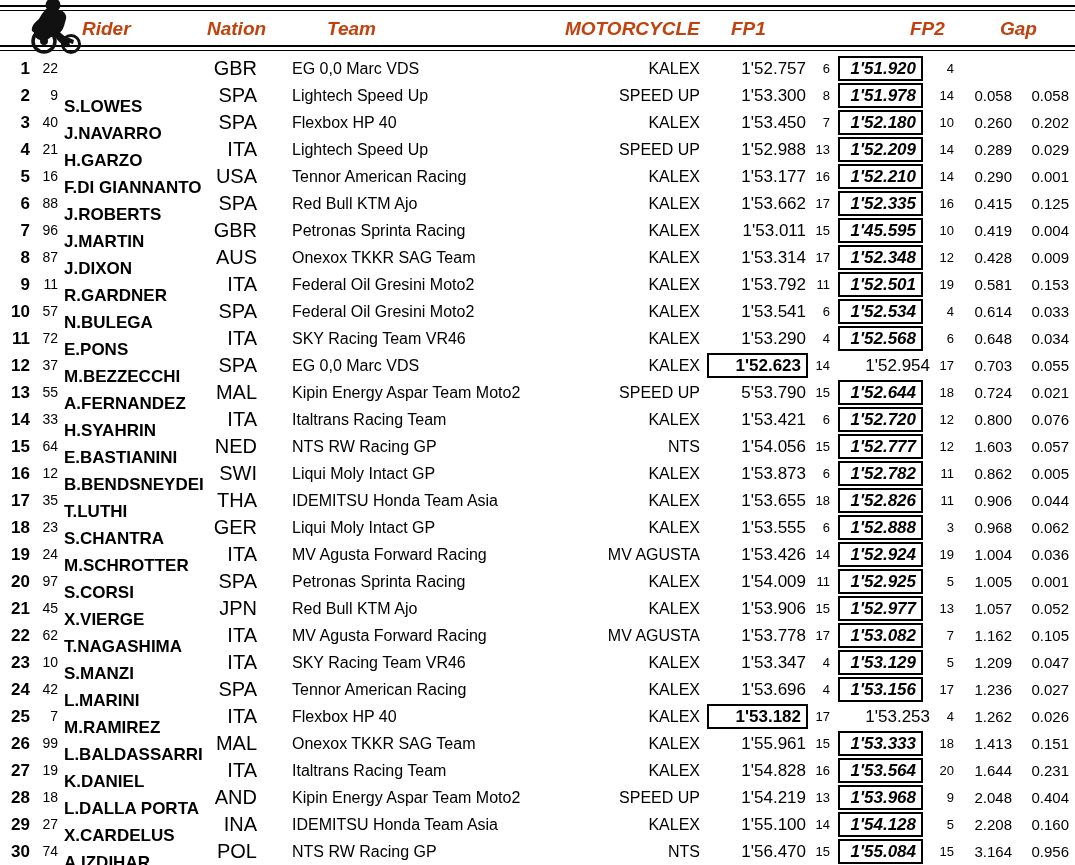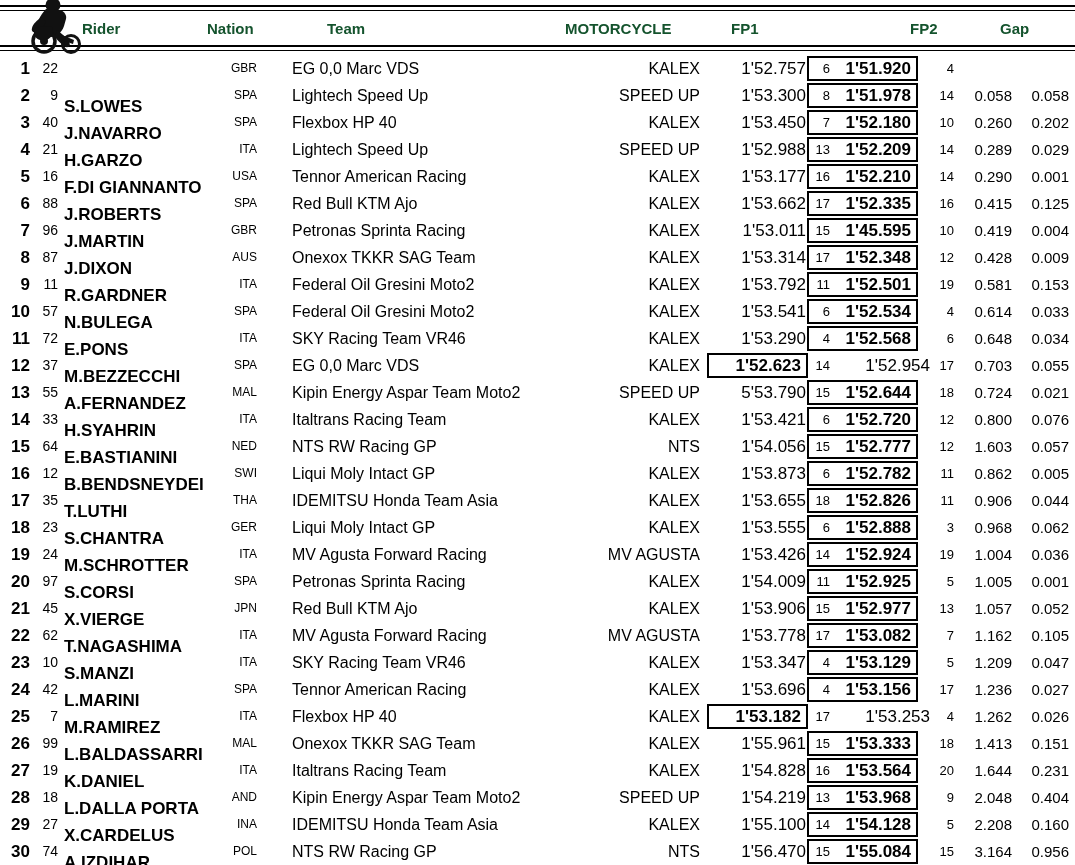--- a/index.html
+++ b/index.html
@@ -51,25 +51,26 @@
   
   .header-row {
     position: absolute;
     left: 0;
     top: 12px;
     width: 1075px;
     height: 33px;
   }
   .hcell {
     position: absolute;
+    font-style: italic;
     font-weight: bold;
-    font-size: 15px;
+    font-size: 19px;
     line-height: 33px;
     white-space: nowrap;
-    color: #14532d;
+    color: #c2410c;
   }
   .h-rider      { left: 82px;  }
   .h-nation     { left: 207px; }
   .h-team       { left: 327px; }
   .h-moto       { left: 565px; }
   .h-fp1        { left: 731px; }
   .h-fp2        { left: 866px; margin-left: 44px; }
   .h-gap        { left: 1000px; }
 
   
@@ -89,21 +90,21 @@
     top: 0;
     height: 27px;
     line-height: 27px;
     white-space: nowrap;
     font-size: 17px;
   }
 
   .c-pos   { left: 0px;   width: 30px; text-align: right; font-weight: bold; font-size: 17px; }
   .c-num   { left: 34px;  width: 24px; text-align: right; font-size: 14px; }
   .c-name  { left: 64px;  width: 155px; overflow: hidden; font-weight: bold; font-size: 17px; margin-top: 38px; }
-  .c-nat   { left: 205px; width: 52px; text-align: right; font-size: 12px; }
+  .c-nat   { left: 205px; width: 52px; text-align: right; font-size: 20px; }
   .c-team  { left: 265px; width: 300px; font-size: 16px; margin-left: 27px; }
   .c-moto  { left: 520px; width: 180px; text-align: right; font-size: 16px; }
 
   .c-fp1t  { left: 714px; width: 92px; text-align: right; font-size: 17px; }
   .c-fp1n  { left: 812px; width: 18px; text-align: right; font-size: 13px; }
   .c-fp2t  { left: 838px; width: 92px; text-align: right; font-size: 17px; }
   .c-fp2n  { left: 936px; width: 18px; text-align: right; font-size: 13px; }
   .c-gap1  { left: 962px; width: 50px; text-align: right; font-size: 15px; }
   .c-gap2  { left: 1019px; width: 50px; text-align: right; font-size: 15px; }
 
@@ -111,21 +112,21 @@
   .boxed {
     font-weight: bold;
     border: 2px solid #000;
     box-sizing: border-box;
     height: 25px;
     line-height: 21px;
     top: 1px;
     padding-right: 5px;
   }
   .c-fp1t.boxed { left: 707px; width: 101px; }
-  .c-fp2t.boxed { left: 807px; width: 111px; }
+  .c-fp2t.boxed { left: 838px; width: 85px; font-style: italic; }
 </style>
 </head>
 <body>
 
 <div id="sheet">
 
   <div class="rule rule-top-a"></div>
   <div class="rule rule-top-b"></div>
 
   <div class="bike-icon">

